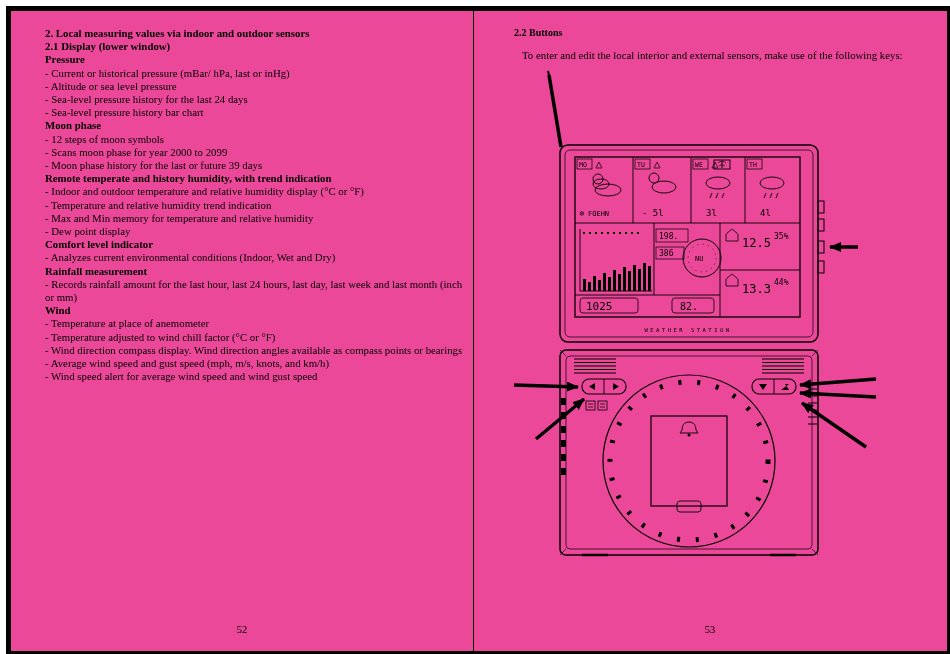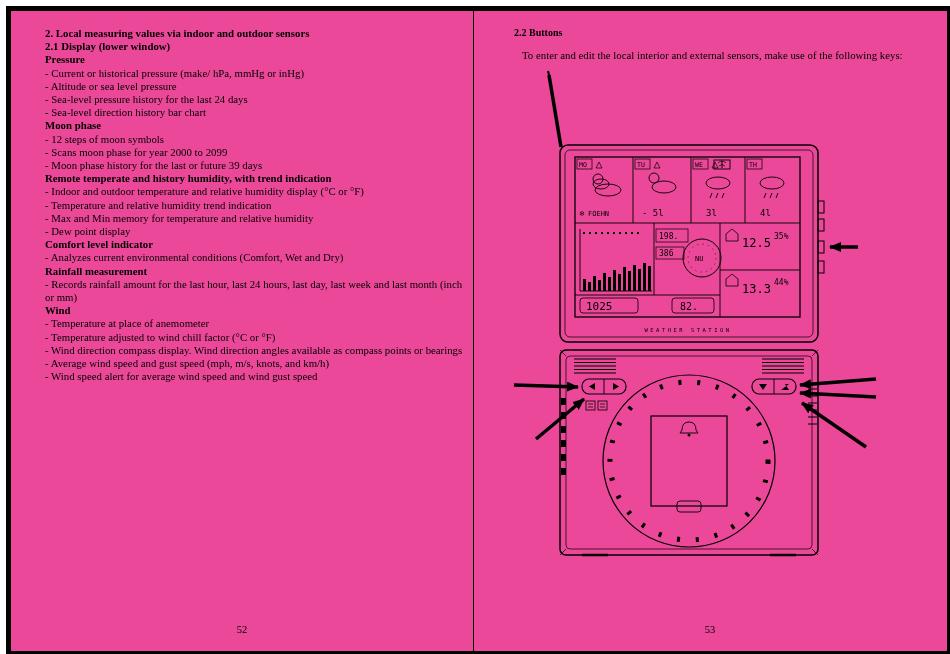--- a/index.html
+++ b/index.html
@@ -23,35 +23,35 @@
 </head>
 <body>
 
 <div class="sheet">
 
   <div class="page page-left">
     <div class="content" id="left-content">
         <div class="sec-heading">2. Local measuring values via indoor and outdoor sensors</div>
         <div class="sec-heading">2.1 Display (lower window)</div>
         <div class="sec-heading">Pressure</div>
-        <div class="sec-item">- Current or historical pressure (make/ hPa, mmHg or inHg)</div>
+        <div class="sec-item">- Current or historical pressure (mBar/ hPa, last or inHg)</div>
         <div class="sec-item">- Altitude or sea level pressure</div>
         <div class="sec-item">- Sea-level pressure history for the last 24 days</div>
-        <div class="sec-item">- Sea-level direction history bar chart</div>
+        <div class="sec-item">- Sea-level pressure history bar chart</div>
         <div class="sec-heading">Moon phase</div>
         <div class="sec-item">- 12 steps of moon symbols</div>
         <div class="sec-item">- Scans moon phase for year 2000 to 2099</div>
         <div class="sec-item">- Moon phase history for the last or future 39 days</div>
         <div class="sec-heading">Remote temperate and history humidity, with trend indication</div>
         <div class="sec-item">- Indoor and outdoor temperature and relative humidity display (°C or °F)</div>
         <div class="sec-item">- Temperature and relative humidity trend indication</div>
         <div class="sec-item">- Max and Min memory for temperature and relative humidity</div>
         <div class="sec-item">- Dew point display</div>
         <div class="sec-heading">Comfort level indicator</div>
-        <div class="sec-item">- Analyzes current environmental conditions (Comfort, Wet and Dry)</div>
+        <div class="sec-item">- Analyzes current environmental conditions (Indoor, Wet and Dry)</div>
         <div class="sec-heading">Rainfall measurement</div>
         <div class="sec-item">- Records rainfall amount for the last hour, last 24 hours, last day, last week and last month (inch or mm)</div>
         <div class="sec-heading">Wind</div>
         <div class="sec-item">- Temperature at place of anemometer</div>
         <div class="sec-item">- Temperature adjusted to wind chill factor (°C or °F)</div>
         <div class="sec-item">- Wind direction compass display. Wind direction angles available as compass points or bearings</div>
         <div class="sec-item">- Average wind speed and gust speed (mph, m/s, knots, and km/h)</div>
         <div class="sec-item">- Wind speed alert for average wind speed and wind gust speed</div>
       </div>
     <div class="page-num">52</div>

